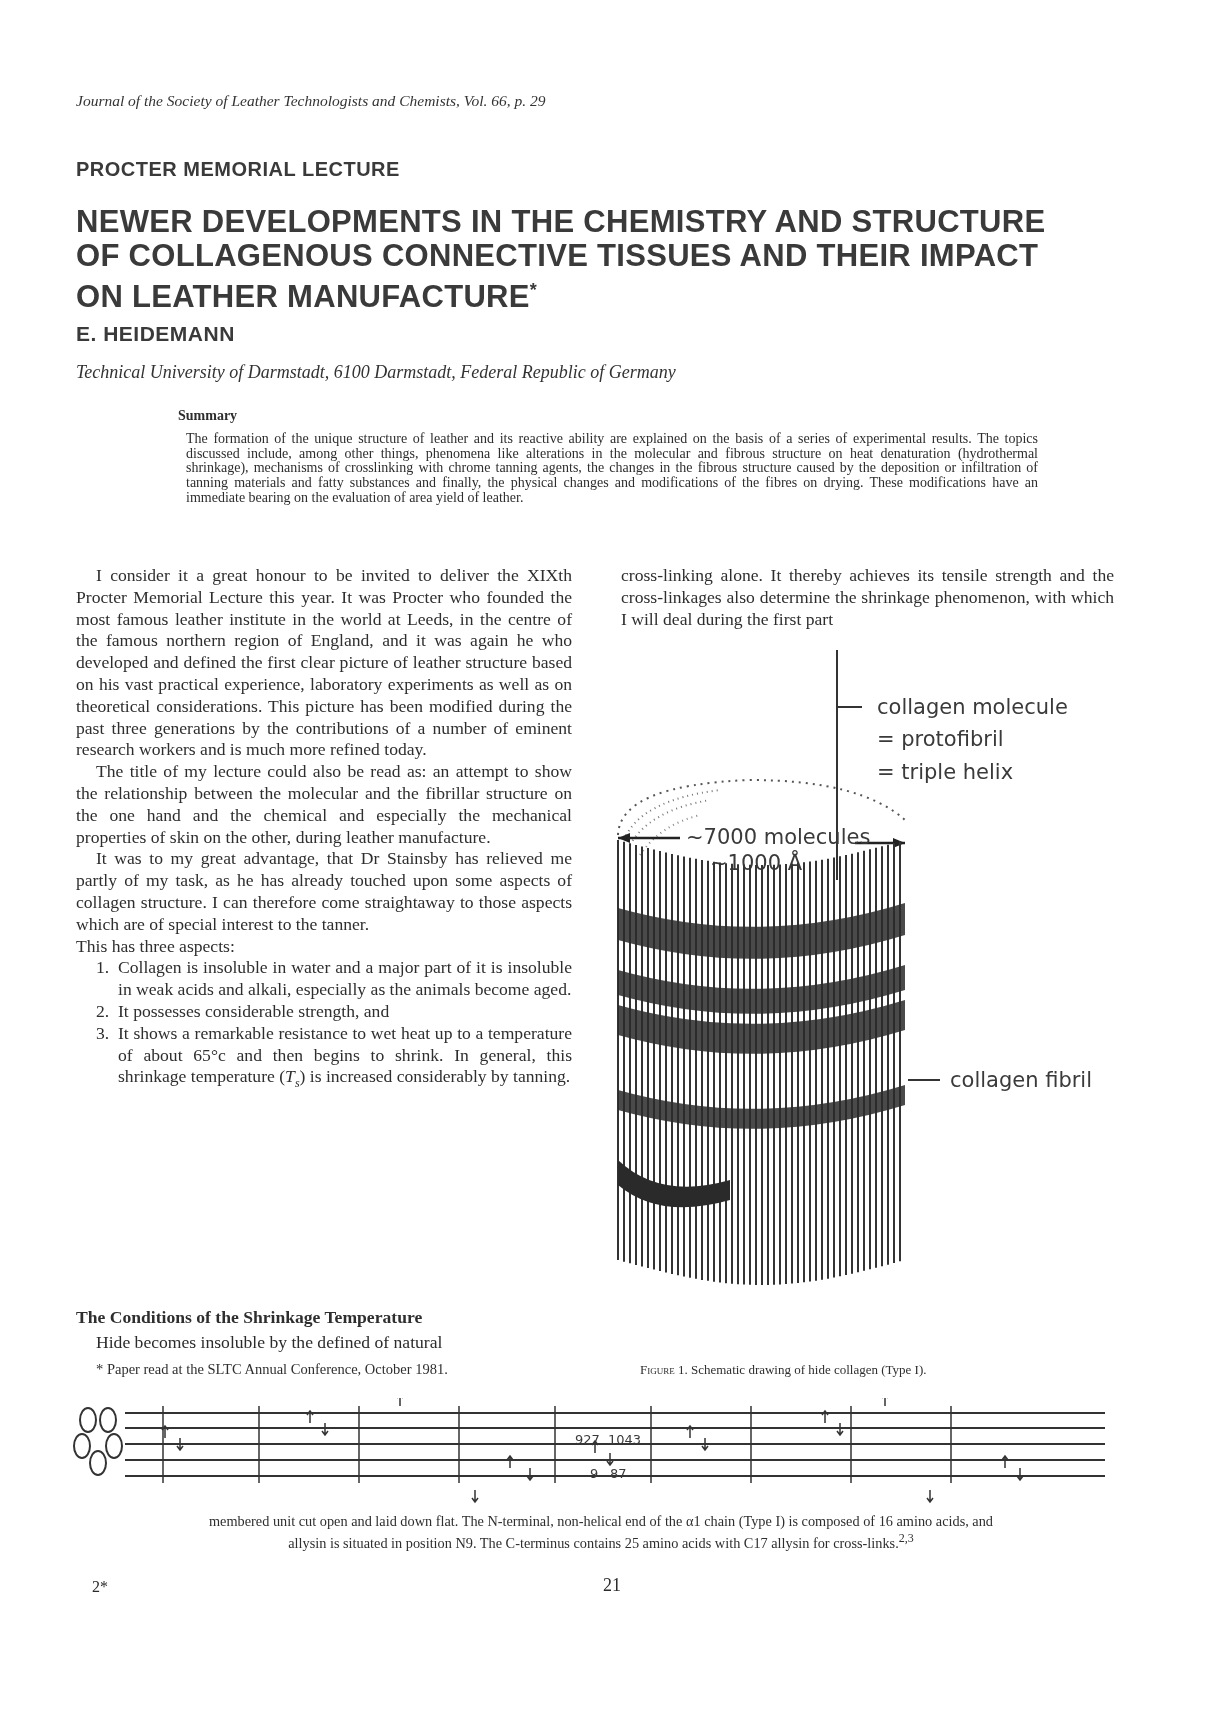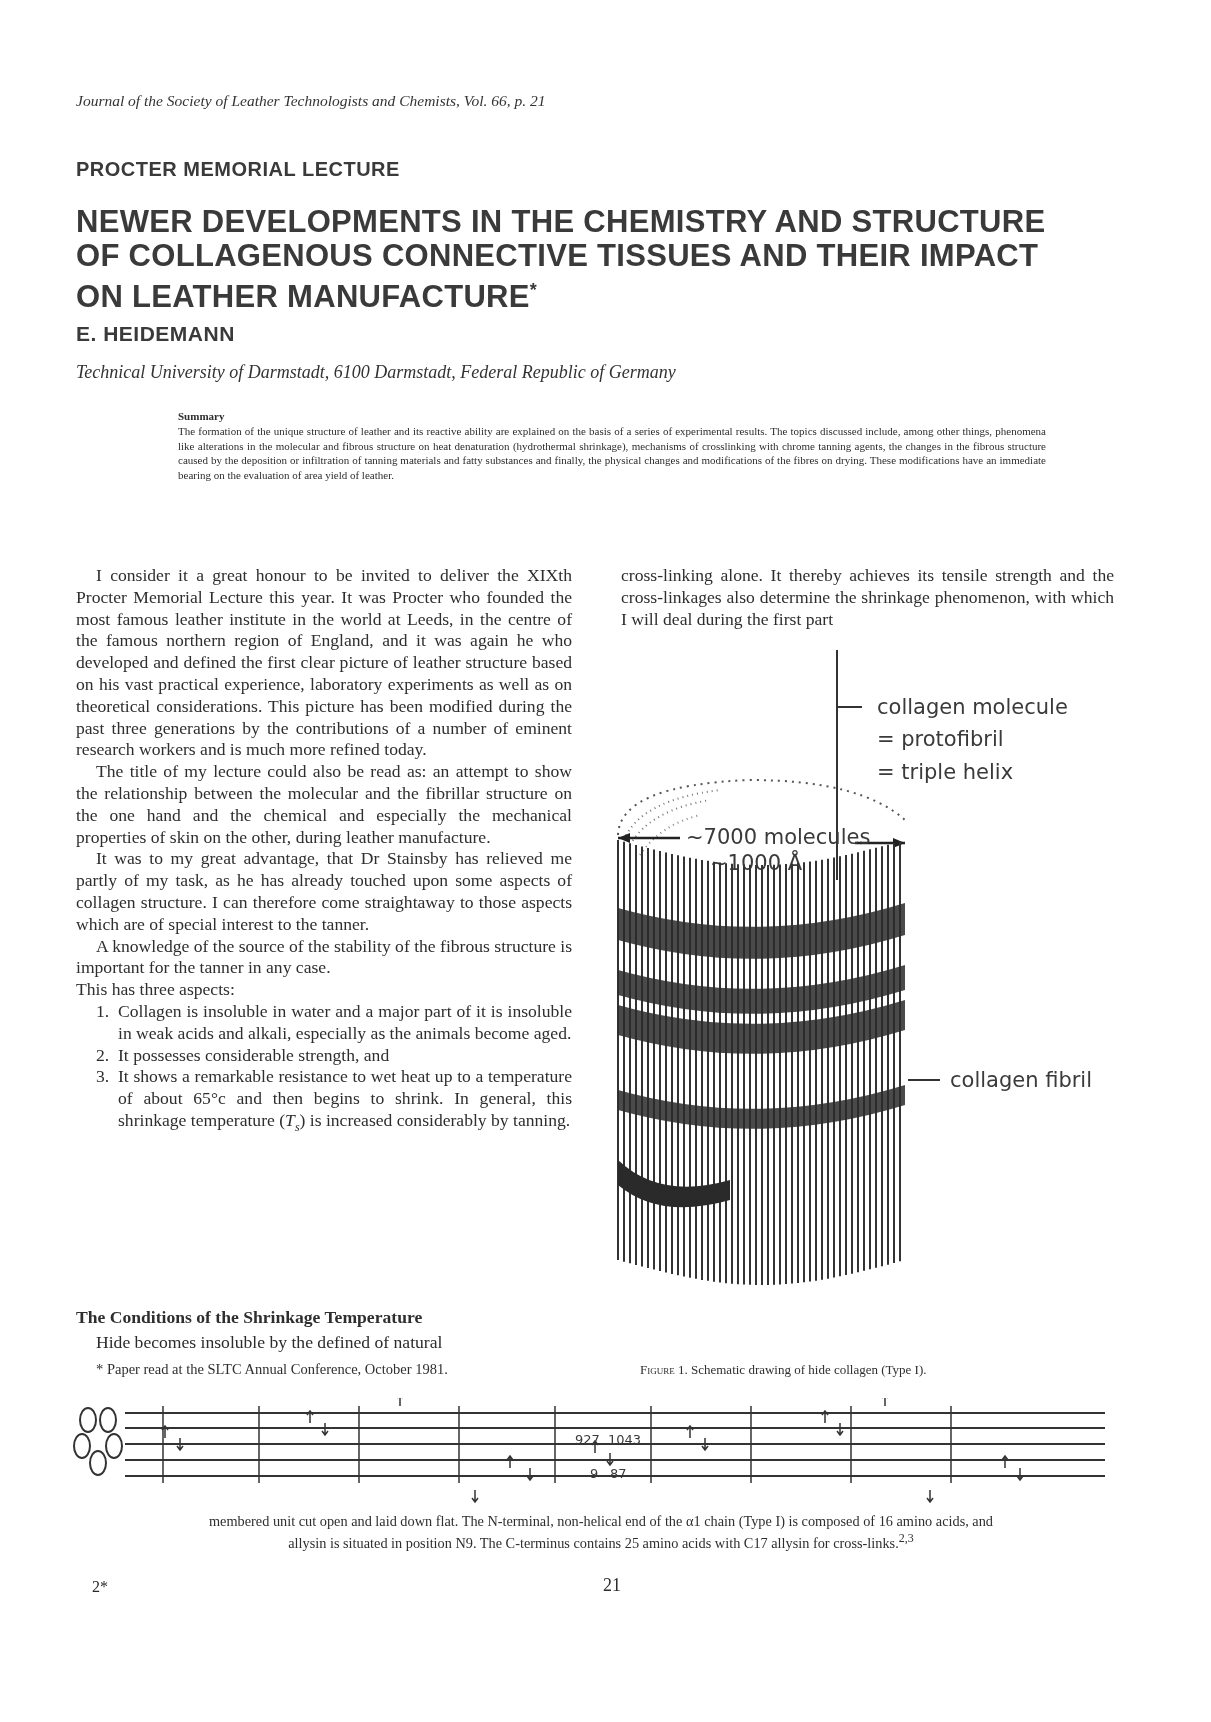--- a/index.html
+++ b/index.html
@@ -8,23 +8,23 @@
   .sans { font-family: "Liberation Sans", "DejaVu Sans", sans-serif; }
   .abs { position: absolute; }
 
   #journal-line { left: 76px; top: 92px; font-size: 15.5px; font-style: italic; color: #333; }
   #section-label { left: 76px; top: 158px; font-size: 20px; font-weight: bold; letter-spacing: 0.5px; color: #3a3a3a; }
   #paper-title { left: 76px; top: 205px; width: 1000px; font-size: 31px; font-weight: bold; line-height: 34px; color: #3a3a3a; letter-spacing: 0.3px; }
   #paper-title .star { font-size: 18px; vertical-align: super; }
   #author { left: 76px; top: 322px; font-size: 21px; font-weight: bold; color: #3a3a3a; letter-spacing: 0.5px; }
   #affiliation { left: 76px; top: 362px; font-size: 18px; font-style: italic; color: #333; }
 
-  #summary { left: 178px; top: 409px; width: 868px; font-size: 11px; line-height: 14.8px; color: #2d2d2d; }
+  #summary { left: 178px; top: 409px; width: 868px; font-size: 14px; line-height: 14.8px; color: #2d2d2d; }
   #summary .heading { font-weight: bold; }
-  #summary p { margin: 0; text-align: justify; }
+  #summary p { margin: 8px; text-align: justify; }
 
   .col { font-size: 17.6px; line-height: 21.8px; text-align: justify; color: #2e2e2e; }
   .col p { margin: 0; }
   .col p.indent { text-indent: 20px; }
   #left-col { left: 76px; top: 565px; width: 496px; }
   #right-col { left: 621px; top: 565px; width: 493px; }
 
   ol.aspects { margin: 0; padding: 0 0 0 0; list-style: none; }
   ol.aspects li { position: relative; padding-left: 42px; }
   ol.aspects li .num { position: absolute; left: 20px; top: 0; }
@@ -44,40 +44,39 @@
   #fig2-caption sup { font-size: 12px; }
 
   #page-mark { left: 92px; top: 1578px; font-size: 16px; }
   #page-number { left: 603px; top: 1575px; font-size: 18px; }
 
   .fig-label { font-family: "DejaVu Sans", sans-serif; fill: #3a3a3a; }
 </style>
 </head>
 <body>
 
-<div id="journal-line" class="abs serif">Journal of the Society of Leather Technologists and Chemists, Vol. 66, p. 21</div>
+<div id="journal-line" class="abs serif">Journal of the Society of Leather Technologists and Chemists, Vol. 66, p. 29</div>
 
 <div id="section-label" class="abs sans">PROCTER MEMORIAL LECTURE</div>
 
 <div id="paper-title" class="abs sans"><span>NEWER DEVELOPMENTS IN THE CHEMISTRY AND STRUCTURE OF COLLAGENOUS CONNECTIVE TISSUES AND THEIR IMPACT ON LEATHER MANUFACTURE</span><span class="star">*</span></div>
 
 <div id="author" class="abs sans">E. HEIDEMANN</div>
 
 <div id="affiliation" class="abs serif">Technical University of Darmstadt, 6100 Darmstadt, Federal Republic of Germany</div>
 
 <div id="summary" class="abs serif">
   <div class="heading">Summary</div>
   <p>The formation of the unique structure of leather and its reactive ability are explained on the basis of a series of experimental results. The topics discussed include, among other things, phenomena like alterations in the molecular and fibrous structure on heat denaturation (hydrothermal shrinkage), mechanisms of crosslinking with chrome tanning agents, the changes in the fibrous structure caused by the deposition or infiltration of tanning materials and fatty substances and finally, the physical changes and modifications of the fibres on drying. These modifications have an immediate bearing on the evaluation of area yield of leather.</p>
 </div>
 
 <div id="left-col" class="abs col serif">
   <p class="indent">I consider it a great honour to be invited to deliver the XIXth Procter Memorial Lecture this year. It was Procter who founded the most famous leather institute in the world at Leeds, in the centre of the famous northern region of England, and it was again he who developed and defined the first clear picture of leather structure based on his vast practical experience, laboratory experiments as well as on theoretical considerations. This picture has been modified during the past three generations by the contributions of a number of eminent research workers and is much more refined today.</p>
   <p class="indent">The title of my lecture could also be read as: an attempt to show the relationship between the molecular and the fibrillar structure on the one hand and the chemical and especially the mechanical properties of skin on the other, during leather manufacture.</p>
   <p class="indent">It was to my great advantage, that Dr Stainsby has relieved me partly of my task, as he has already touched upon some aspects of collagen structure. I can therefore come straightaway to those aspects which are of special interest to the tanner.</p>
-  <p class="indent">A knowledge of the source of the stability of the fibrous structure is important for the tanner in any case.</p>
   <p>This has three aspects:</p>
   <ol class="aspects">
     <li><span class="num">1.</span><span>Collagen is insoluble in water and a major part of it is insoluble in weak acids and alkali, especially as the animals become aged.</span></li>
     <li><span class="num">2.</span><span>It possesses considerable strength, and</span></li>
     <li><span class="num">3.</span><span>It shows a remarkable resistance to wet heat up to a temperature of about 65°c and then begins to shrink. In general, this shrinkage temperature (</span><i>T</i><span class="sub">s</span><span>) is increased considerably by tanning.</span></li>
   </ol>
 </div>
 
 <div id="section-heading" class="abs serif">The Conditions of the Shrinkage Temperature</div>
 <div id="section-para" class="abs serif">Hide becomes insoluble by the defined of natural</div>

